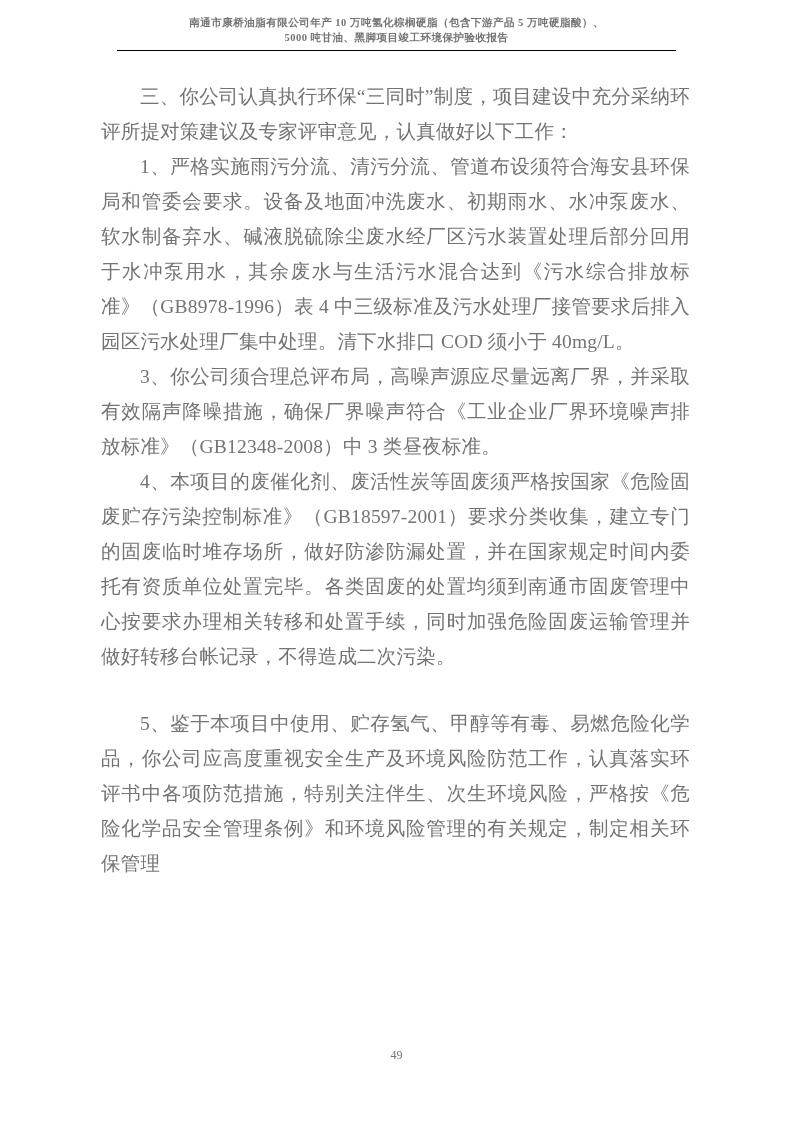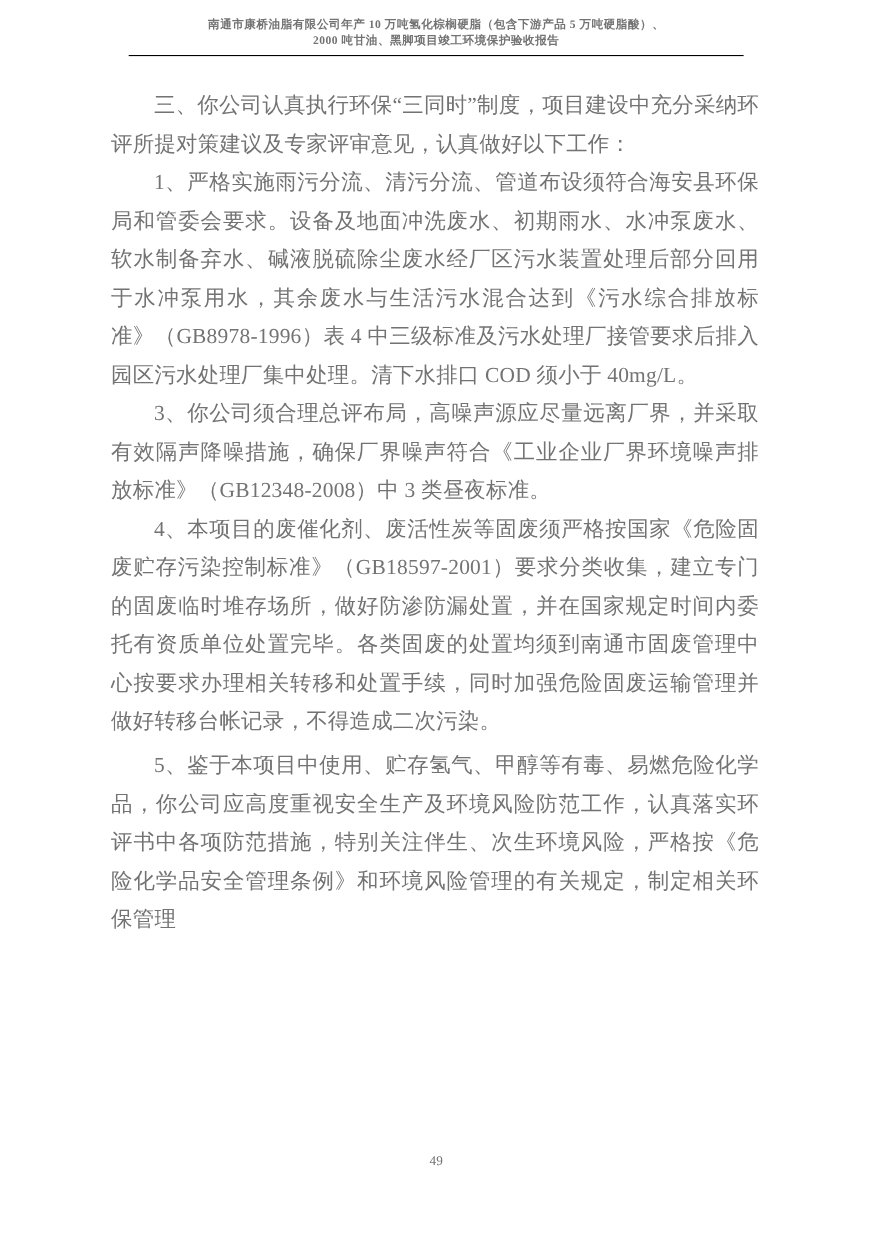--- a/index.html
+++ b/index.html
@@ -40,40 +40,40 @@
       font-size: 19.5px;
       line-height: 35px;
       text-align: justify;
       letter-spacing: 0.2px;
     }
     .doc-body p {
       margin: 0;
       text-indent: 39px;
     }
     .doc-body p.gap-before {
-      margin-top: 5px;
+      margin-top: 32px;
     }
     .page-number {
       position: absolute;
       bottom: 60px;
       left: 0;
       width: 100%;
       text-align: center;
       font-size: 12px;
       line-height: 14px;
     }
   </style>
 </head>
 <body>
 
 <div class="page">
 
   <div class="doc-header">
     <div class="hline">南通市康桥油脂有限公司年产 10 万吨氢化棕榈硬脂（包含下游产品 5 万吨硬脂酸）、</div>
-    <div class="hline">2000 吨甘油、黑脚项目竣工环境保护验收报告</div>
+    <div class="hline">5000 吨甘油、黑脚项目竣工环境保护验收报告</div>
   </div>
 
   <div class="doc-body">
     <p>三、你公司认真执行环保“三同时”制度，项目建设中充分采纳环评所提对策建议及专家评审意见，认真做好以下工作：</p>
     <p>1、严格实施雨污分流、清污分流、管道布设须符合海安县环保局和管委会要求。设备及地面冲洗废水、初期雨水、水冲泵废水、软水制备弃水、碱液脱硫除尘废水经厂区污水装置处理后部分回用于水冲泵用水，其余废水与生活污水混合达到《污水综合排放标准》（GB8978-1996）表 4 中三级标准及污水处理厂接管要求后排入园区污水处理厂集中处理。清下水排口 COD 须小于 40mg/L。</p>
     <p>3、你公司须合理总评布局，高噪声源应尽量远离厂界，并采取有效隔声降噪措施，确保厂界噪声符合《工业企业厂界环境噪声排放标准》（GB12348-2008）中 3 类昼夜标准。</p>
     <p>4、本项目的废催化剂、废活性炭等固废须严格按国家《危险固废贮存污染控制标准》（GB18597-2001）要求分类收集，建立专门的固废临时堆存场所，做好防渗防漏处置，并在国家规定时间内委托有资质单位处置完毕。各类固废的处置均须到南通市固废管理中心按要求办理相关转移和处置手续，同时加强危险固废运输管理并做好转移台帐记录，不得造成二次污染。</p>
     <p class="gap-before">5、鉴于本项目中使用、贮存氢气、甲醇等有毒、易燃危险化学品，你公司应高度重视安全生产及环境风险防范工作，认真落实环评书中各项防范措施，特别关注伴生、次生环境风险，严格按《危险化学品安全管理条例》和环境风险管理的有关规定，制定相关环保管理</p>
   </div>
 

